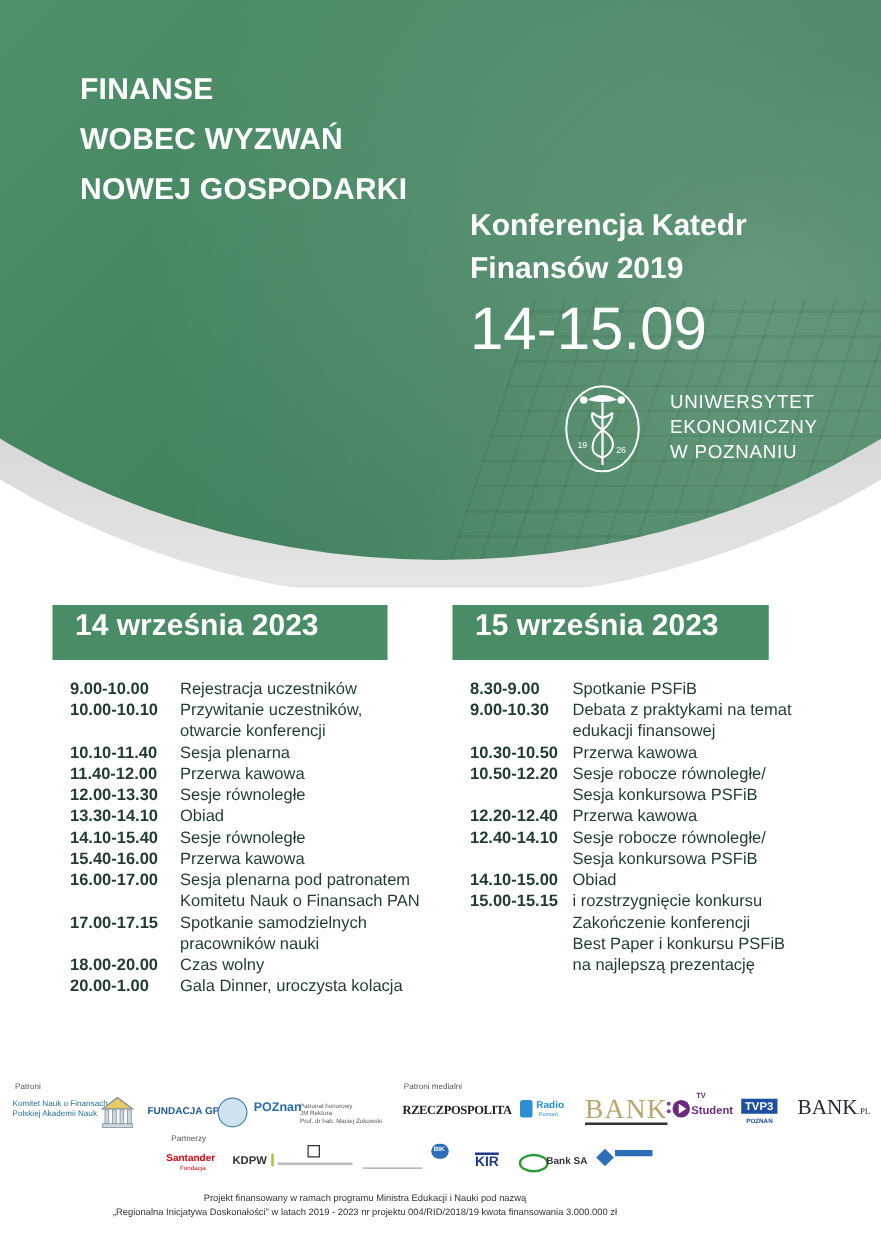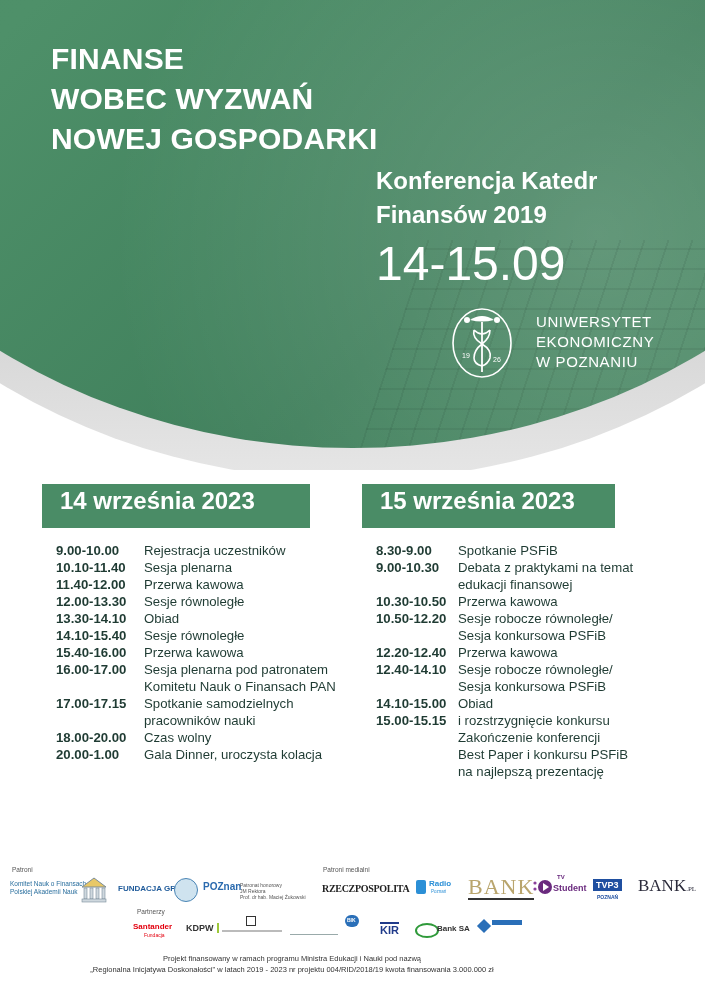--- a/index.html
+++ b/index.html
@@ -28,22 +28,22 @@
   }
   .keyboard {
     position:absolute; left:390px; top:240px; width:330px; height:230px;
     background:
       repeating-linear-gradient(90deg, rgba(0,0,0,0.07) 0 2px, transparent 2px 24px),
       repeating-linear-gradient(0deg, rgba(0,0,0,0.07) 0 2px, transparent 2px 20px);
     transform:skewX(-18deg);
     opacity:0.8;
   }
   .hero-title {
-    position:absolute; left:48px; top:36px; margin:3px;
-    color:#ffffff; font-weight:700; font-size:30px; line-height:40px; letter-spacing:0.2px;
+    position:absolute; left:48px; top:36px; margin:16px;
+    color:#ffffff; font-weight:700; font-size:24px; line-height:40px; letter-spacing:0.2px;
   }
   .hero-title span { display:block; }
   .conf-name {
     position:absolute; left:376px; top:164px; margin:0;
     color:#ffffff; font-weight:700; font-size:24px; line-height:34px;
   }
   .conf-name span { display:block; }
   .conf-dates {
     position:absolute; left:376px; top:236px;
     color:#ffffff; font-size:48px; line-height:56px; font-weight:400;
@@ -131,20 +131,27 @@
   </div>
 </div>
 
 <section class="day day1">
   <div class="day-header">14 września 2023</div>
   <ul class="sched" id="sched1">
       <li>
         <span class="time">9.00-10.00</span>
         <span class="desc">
           <span>Rejestracja uczestników</span>
+        </span>
+      </li>
+      <li>
+        <span class="time">10.00-10.10</span>
+        <span class="desc">
+          <span>Przywitanie uczestników,</span>
+          <span>otwarcie konferencji</span>
         </span>
       </li>
       <li>
         <span class="time">10.10-11.40</span>
         <span class="desc">
           <span>Sesja plenarna</span>
         </span>
       </li>
       <li>
         <span class="time">11.40-12.00</span>

